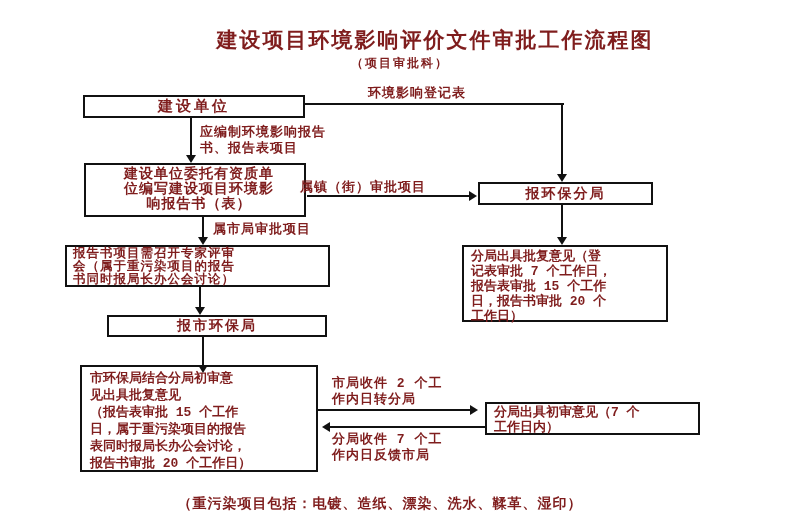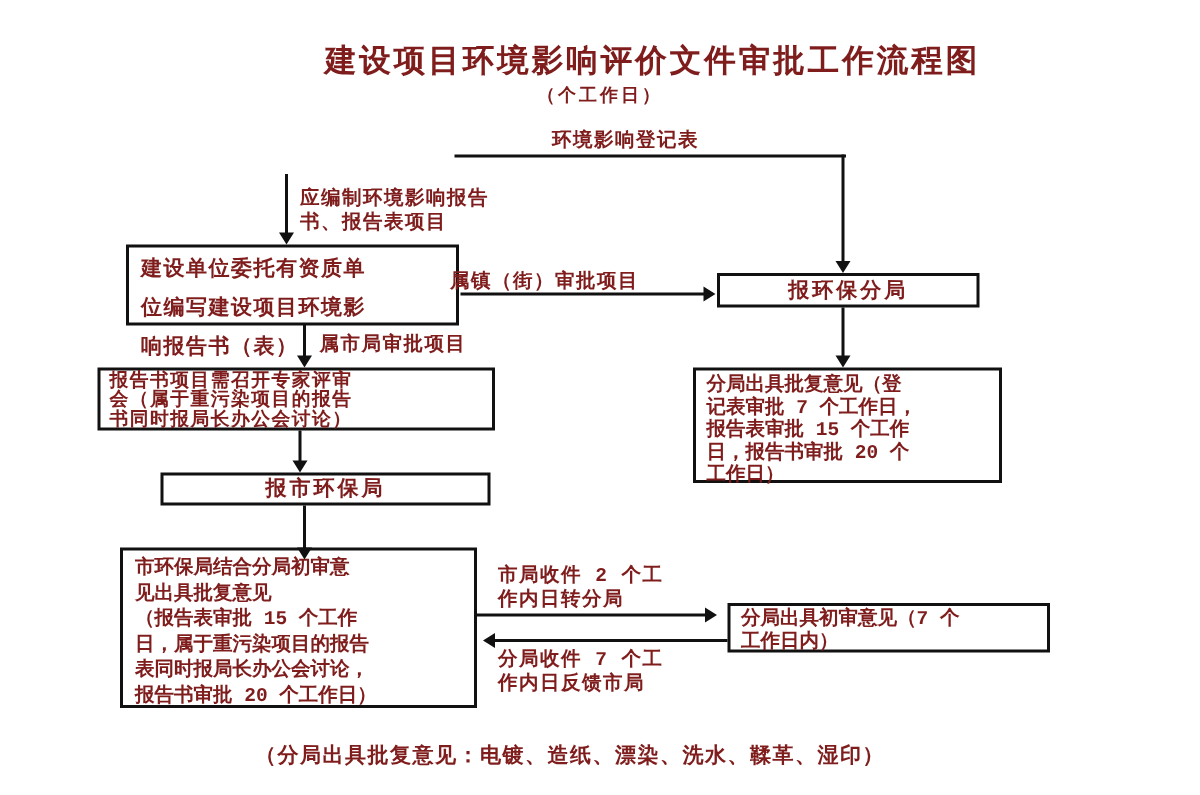--- a/index.html
+++ b/index.html
@@ -30,36 +30,39 @@
   .arr{position:absolute;width:0;height:0;}
   .arr.down{border-left:5px solid transparent;border-right:5px solid transparent;border-top:8px solid #111;}
   .arr.right{border-top:5px solid transparent;border-bottom:5px solid transparent;border-left:8px solid #111;}
   .arr.left{border-top:5px solid transparent;border-bottom:5px solid transparent;border-right:8px solid #111;}
   .note{
     position:absolute;top:495px;left:30px;width:700px;text-align:center;
     font-size:14px;font-weight:bold;letter-spacing:1px;
   }
   
   .b1{left:83px;top:95px;width:222px;height:23px;font-size:15px;letter-spacing:3px;}
-  .b2{left:84px;top:163px;width:222px;height:54px;font-size:14px;line-height:26px;padding:2px 0 0 8px;letter-spacing:1px;}
+  .b2{left:84px;top:163px;width:222px;height:54px;font-size:14px;line-height:15px;padding:2px 0 0 8px;letter-spacing:1px;text-align:center;}
   .b3{left:65px;top:245px;width:265px;height:42px;font-size:12.5px;line-height:13px;padding:1px 0 0 6px;letter-spacing:1px;}
   .b4{left:90px;top:315px;width:220px;height:22px;font-size:14px;letter-spacing:2px;margin-left:17px;}
   .b5{left:80px;top:365px;width:238px;height:107px;font-size:13px;line-height:17px;padding:3px 0 0 8px;}
   .b6{left:478px;top:182px;width:175px;height:23px;font-size:14px;letter-spacing:2px;}
   .b7{left:462px;top:245px;width:206px;height:77px;font-size:13px;line-height:15px;padding:2px 0 0 7px;}
   .b8{left:485px;top:402px;width:215px;height:33px;font-size:13px;line-height:15px;padding:1px 0 12px 7px;}
 </style>
 </head>
 <body>
 
 <div class="canvas">
 
   <div class="title">建设项目环境影响评价文件审批工作流程图</div>
-  <div class="subtitle">（个工作日）</div>
+  <div class="subtitle">（项目审批科）</div>
 
+  <div class="box center b1">
+    <span>建设单位</span>
+  </div>
   <div class="box ml b2">建设单位委托有资质单
 位编写建设项目环境影
 响报告书（表）</div>
   <div class="box ml b3">报告书项目需召开专家评审
 会（属于重污染项目的报告
 书同时报局长办公会讨论）</div>
   <div class="box center b4">
     <span>报市环保局</span>
   </div>
   <div class="box ml b5">市环保局结合分局初审意
@@ -110,15 +113,15 @@
 
   <div class="vline" style="left:202px;top:337px;width:2px;height:29px;"></div>
   <div class="arr down" style="left:198px;top:365px;"></div>
 
   <div class="hline" style="left:317px;top:409px;width:154px;height:2px;"></div>
   <div class="arr right" style="left:470px;top:405px;"></div>
 
   <div class="hline" style="left:330px;top:426px;width:155px;height:2px;"></div>
   <div class="arr left" style="left:322px;top:422px;"></div>
 
-  <div class="note">（分局出具批复意见：电镀、造纸、漂染、洗水、鞣革、湿印）</div>
+  <div class="note">（重污染项目包括：电镀、造纸、漂染、洗水、鞣革、湿印）</div>
 
 </div>
 
 </body></html>

